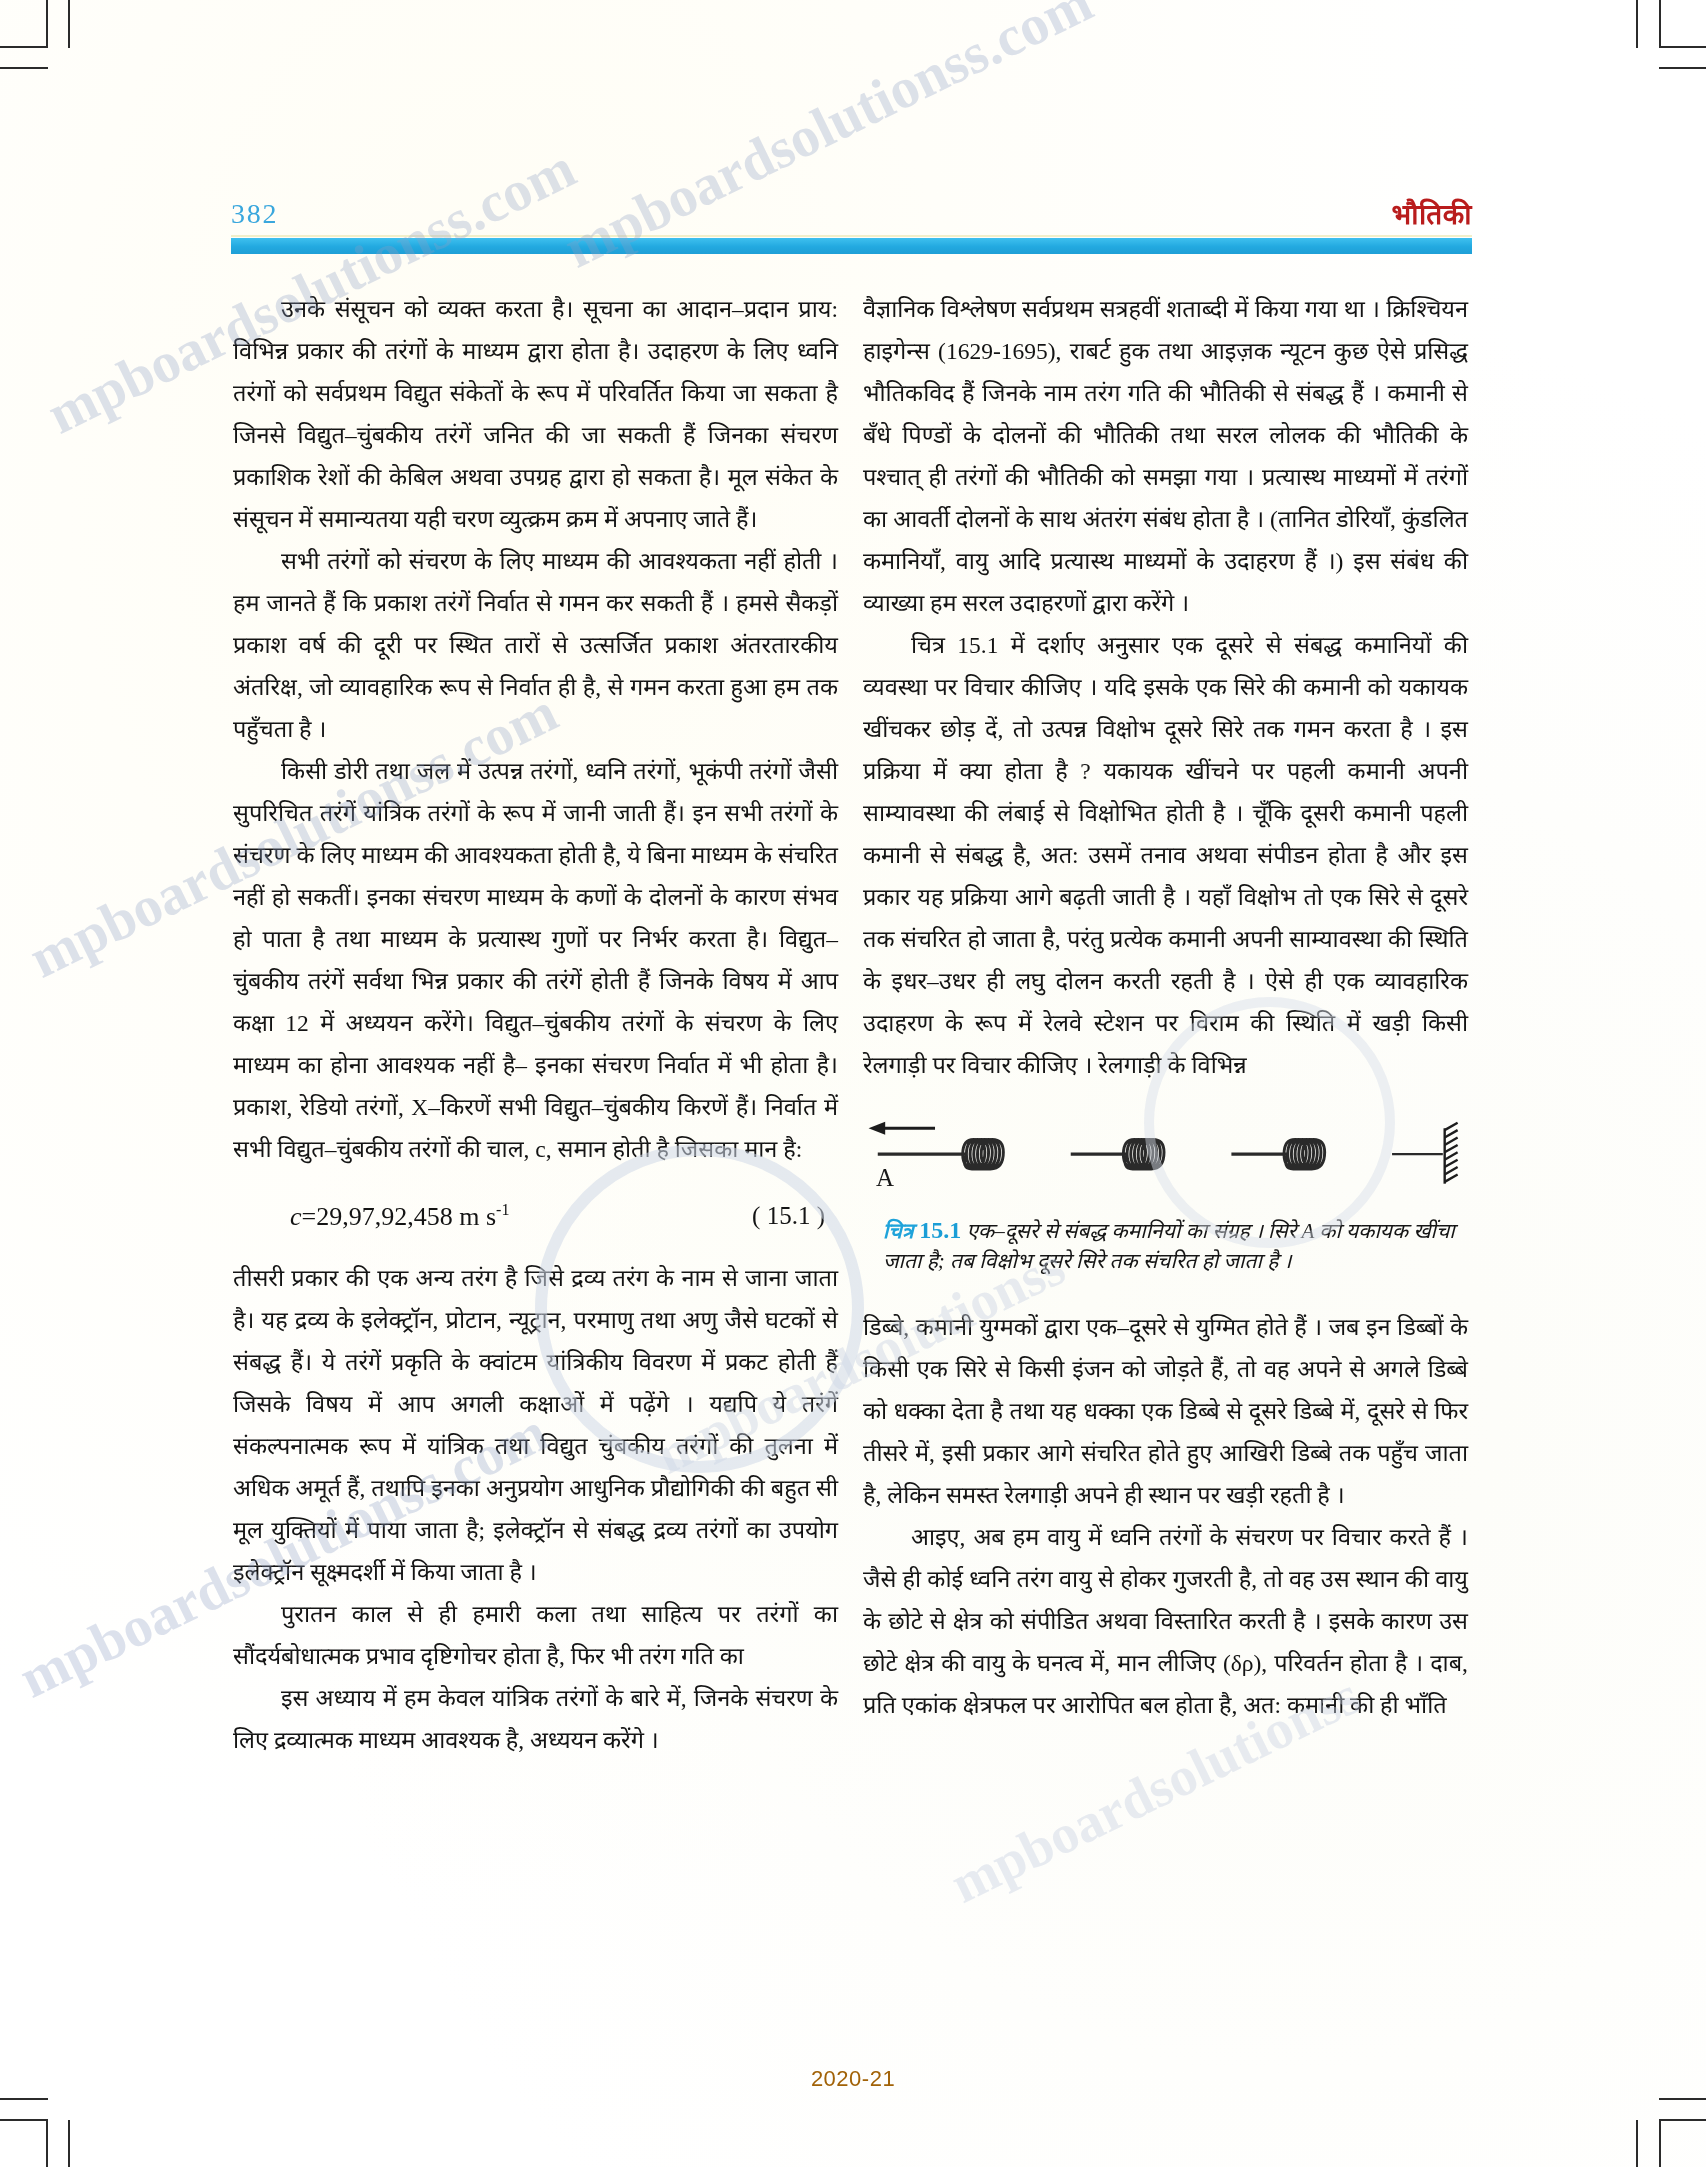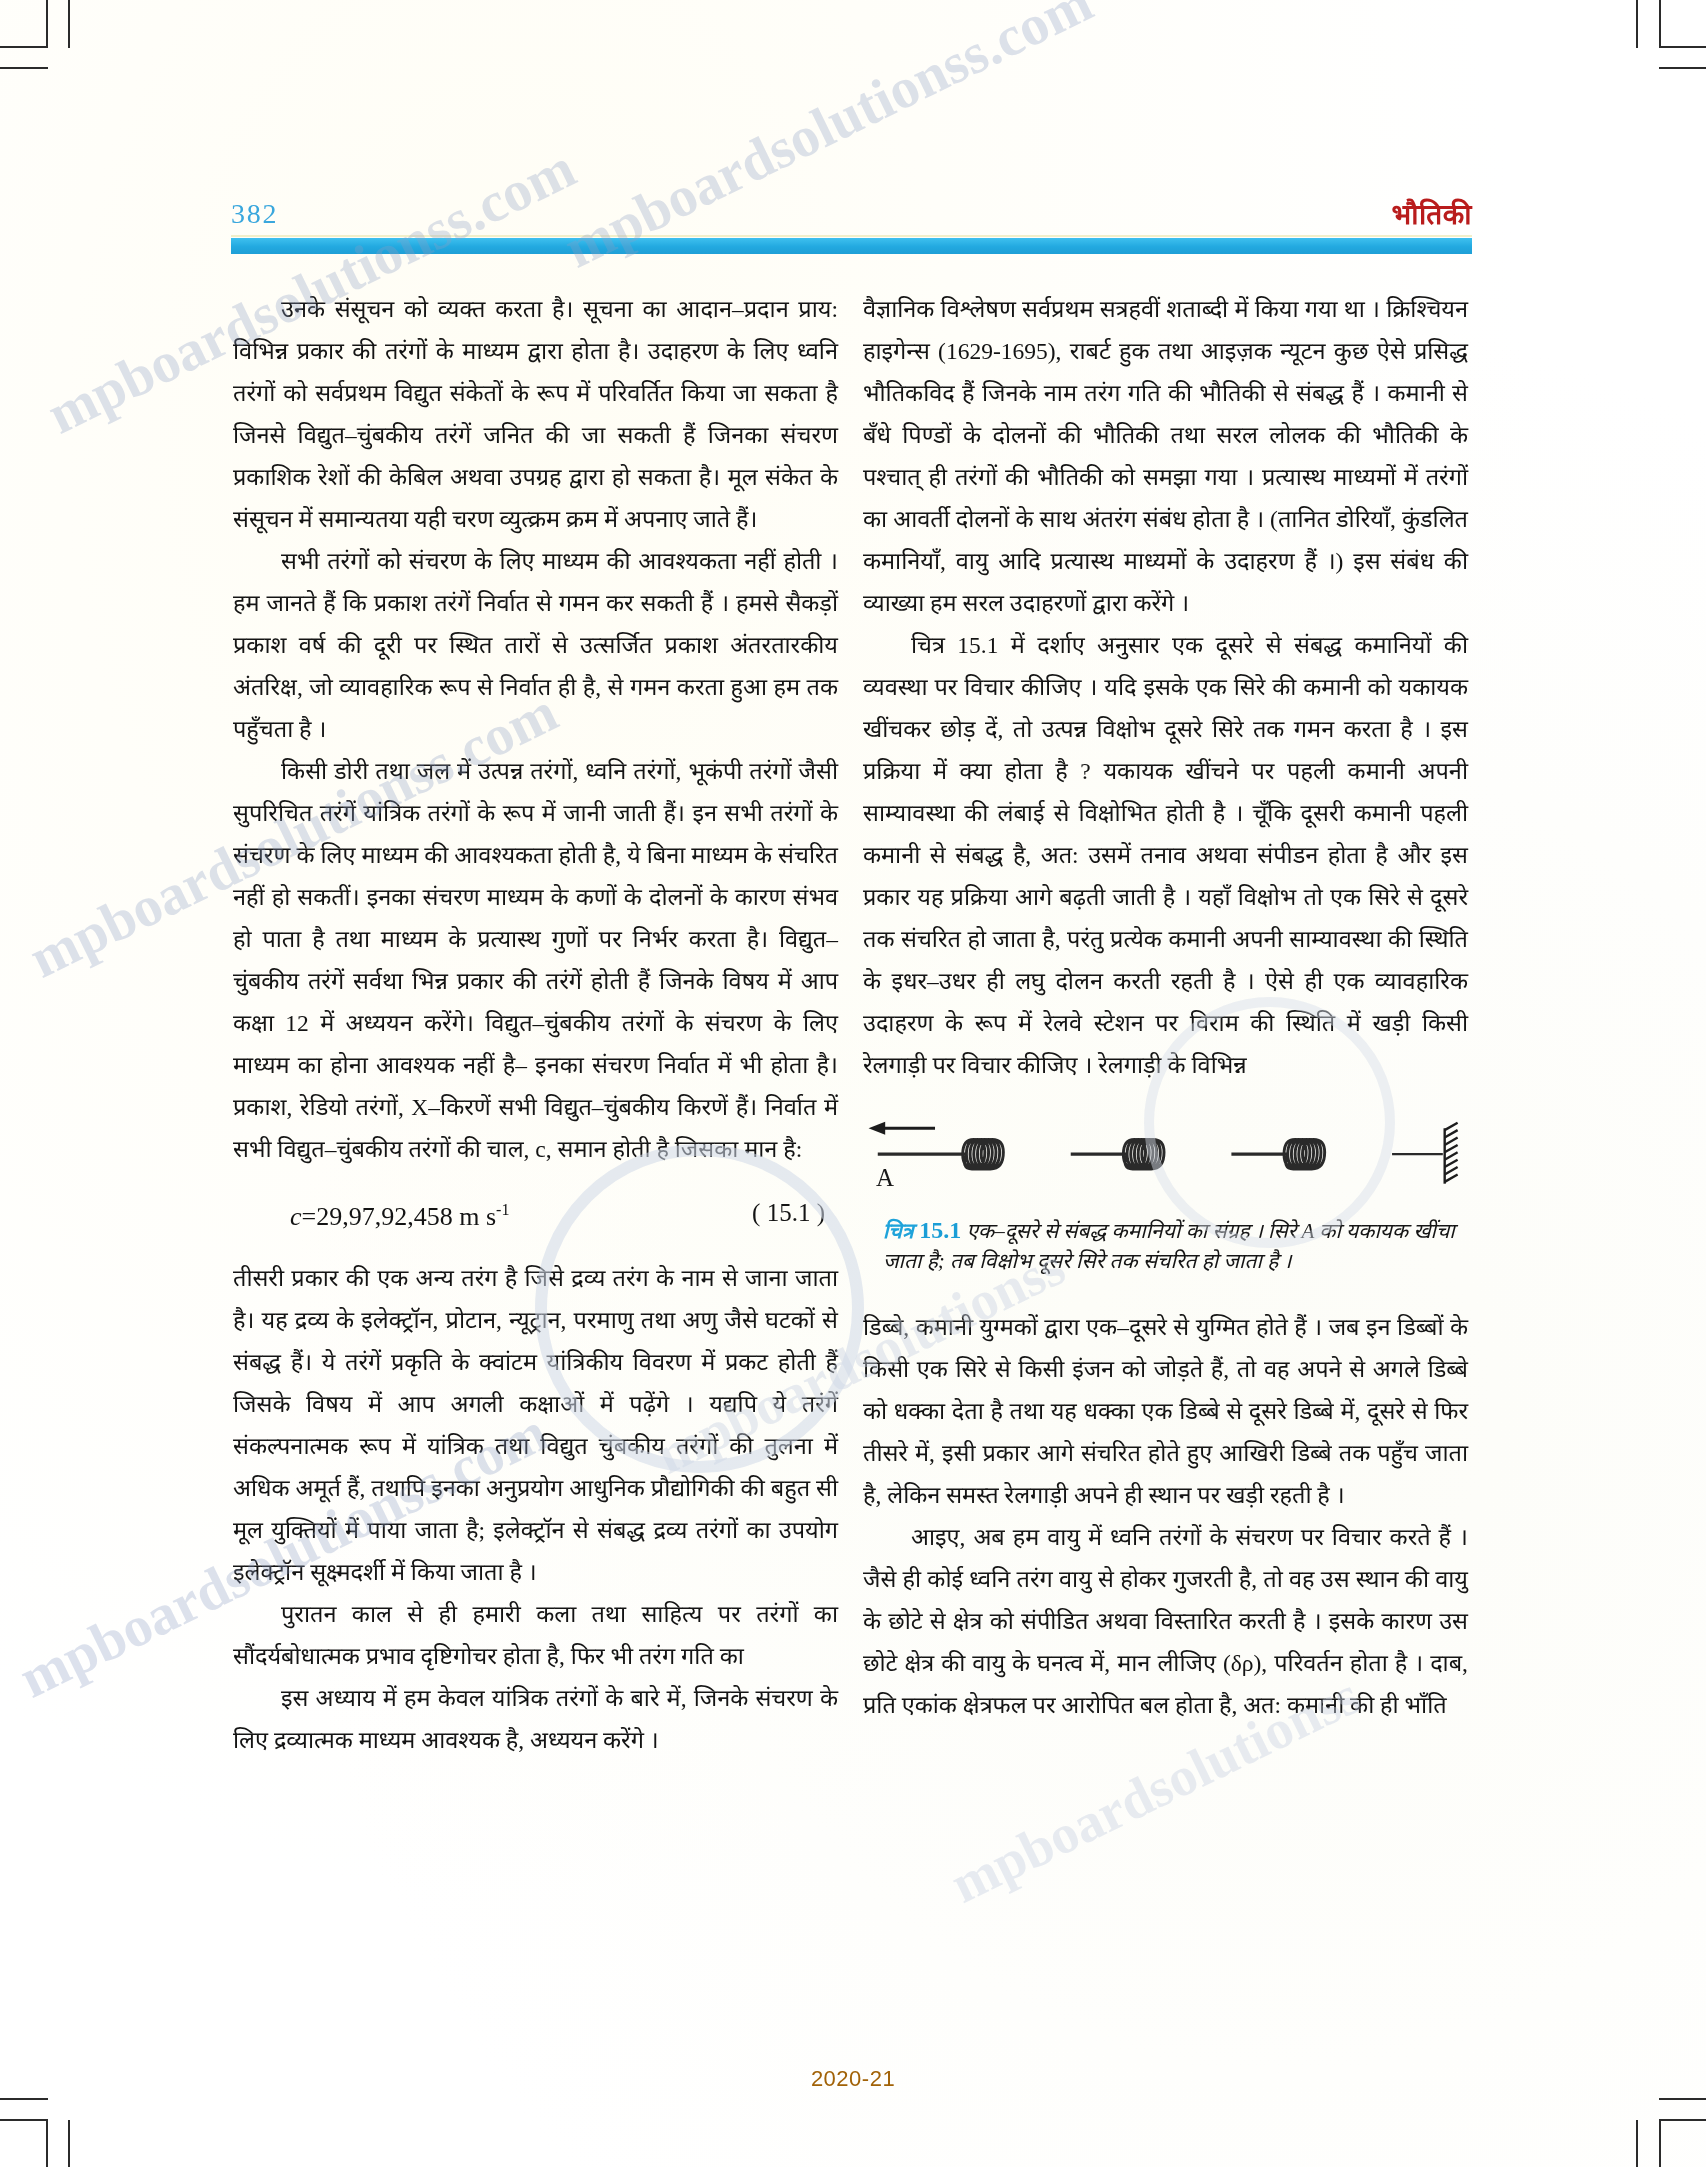--- a/index.html
+++ b/index.html
@@ -68,21 +68,21 @@
     font-family:"Liberation Serif",serif;
   }
   .col-left{left:233px;}
   .col-right{left:863px;}
 
   .col p{margin:0 0 0 0;text-indent:48px;}
   .col p.noind{text-indent:0;}
 
   
   .eqn-row{
-    display:flex;align-items:center;justify-content:space-between;
+    display:flex;align-items:flex-end;justify-content:space-between;
     margin:18.5px 0 20px 0;
     text-indent:0;
   }
   .eqn{
     margin-left:57px;
     font-size:26px;
     font-family:"Liberation Serif",serif;
   }
   .eqn i{font-style:italic;}
   .eqn sup{font-size:.62em;vertical-align:super;}

